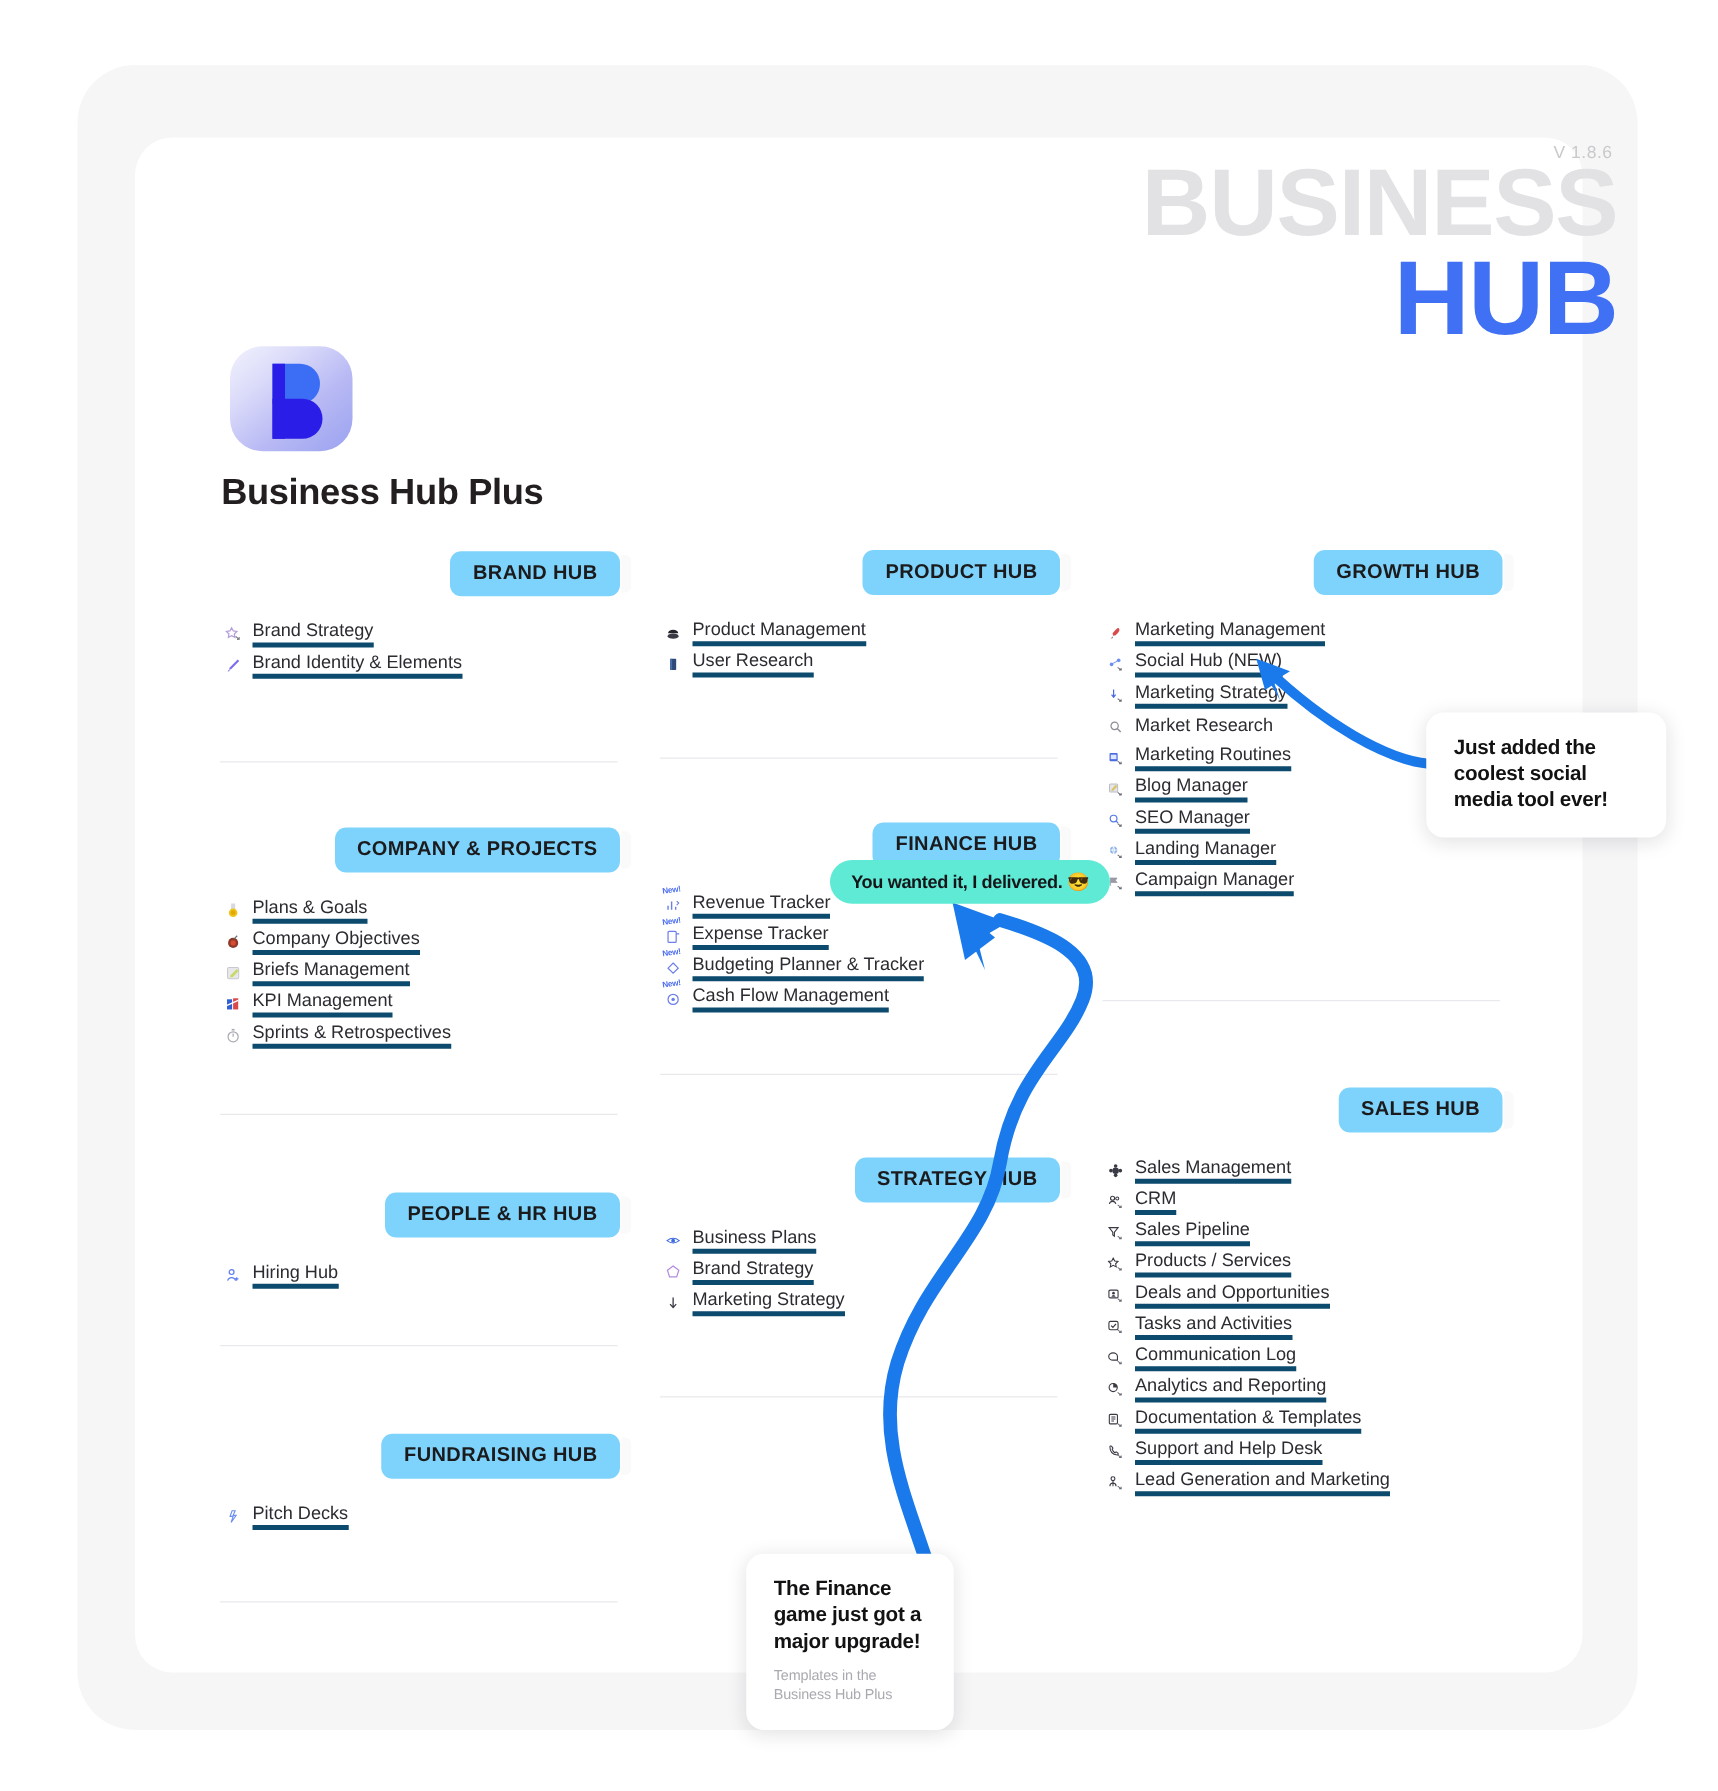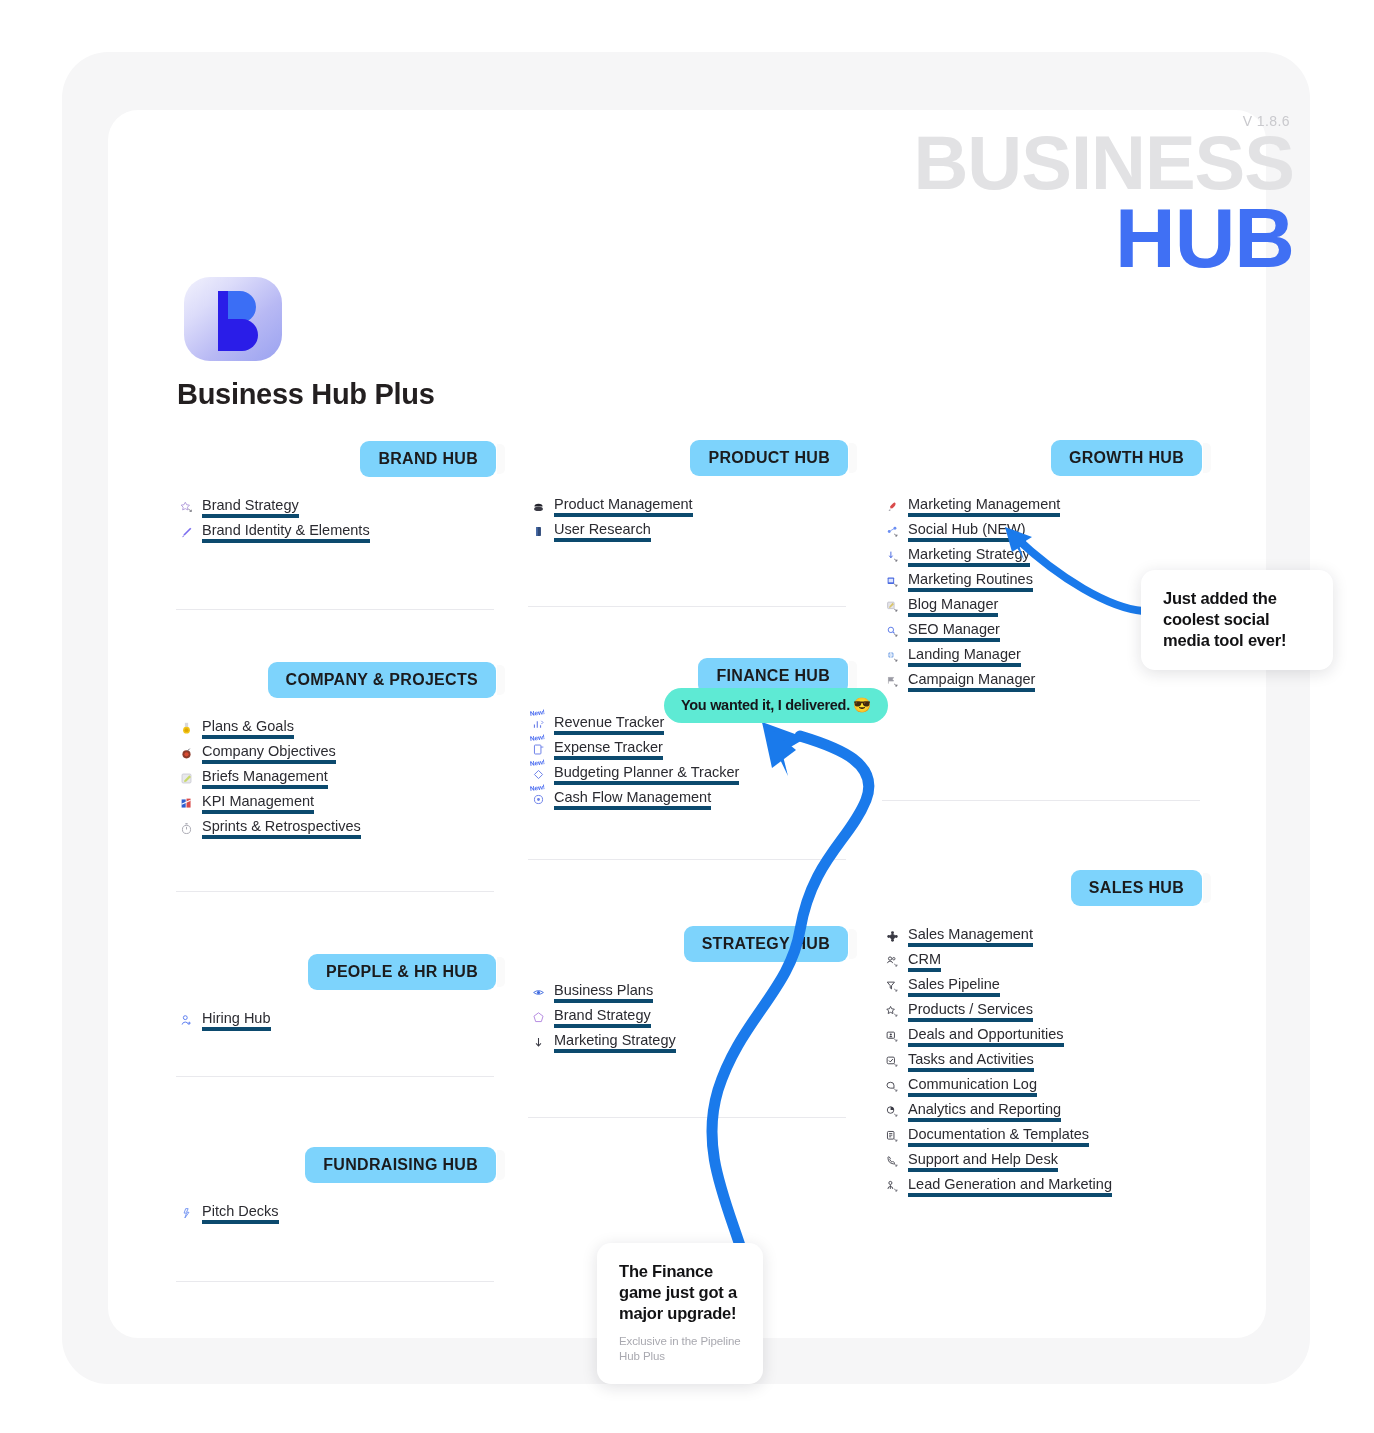--- a/index.html
+++ b/index.html
@@ -487,20 +487,29 @@
           <span class="lbl">Social Hub (NEW)</span>
         </div>
         <div class="item">
           <span class="ico">
               <svg width="13" height="13" viewBox="0 0 16 16">
                 <path d="M6 2 V9 M4 7 L6 9.6 L8 7" stroke="#4a6ae0" stroke-width="1.2" fill="none"></path>
                 <path d="M10 11 L13.5 13.6 M11.4 13.6 L13.5 13.6 L13.4 11.6" stroke="#6a6a74" stroke-width="1" fill="none"></path>
               </svg>
             </span>
           <span class="lbl">Marketing Strategy</span>
+        </div>
+        <div class="item nounder">
+          <span class="ico">
+              <svg width="13" height="13" viewBox="0 0 16 16">
+                <circle cx="7" cy="7" r="3.6" fill="none" stroke="#8d8d97" stroke-width="1.2"></circle>
+                <path d="M9.8 9.8 L13 13" stroke="#8d8d97" stroke-width="1.4"></path>
+              </svg>
+            </span>
+          <span class="lbl">Market Research</span>
         </div>
         <div class="item">
           <span class="ico">
               <svg width="13" height="13" viewBox="0 0 16 16">
                 <rect x="2" y="3" width="8" height="8" rx="1" fill="#4a6ae0"></rect>
                 <rect x="3.2" y="4.6" width="5.6" height="4.4" fill="#dfe6ff"></rect>
                 <path d="M10 11 L13.5 13.6 M11.4 13.6 L13.5 13.6 L13.4 11.6" stroke="#6a6a74" stroke-width="1" fill="none"></path>
               </svg>
             </span>
           <span class="lbl">Marketing Routines</span>
@@ -685,16 +694,16 @@
   </svg>
 
   <div class="bubble">You wanted it, I delivered. 😎</div>
 
   <div class="callout" id="callout-social">
     <div class="ctitle">Just added the coolest social media tool ever!</div>
   </div>
 
   <div class="callout" id="callout-finance">
     <div class="ctitle">The Finance game just got a major upgrade!</div>
-    <div class="csub">Exclusive in the Pipeline Hub Plus</div>
+    <div class="csub">Templates in the Business Hub Plus</div>
   </div>
 
 </div>
 
 </body></html>

